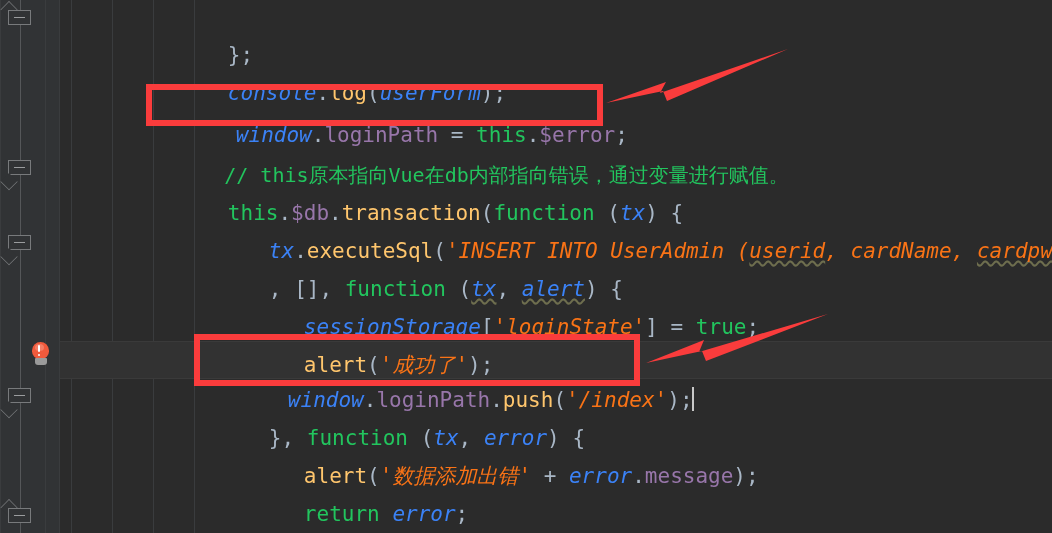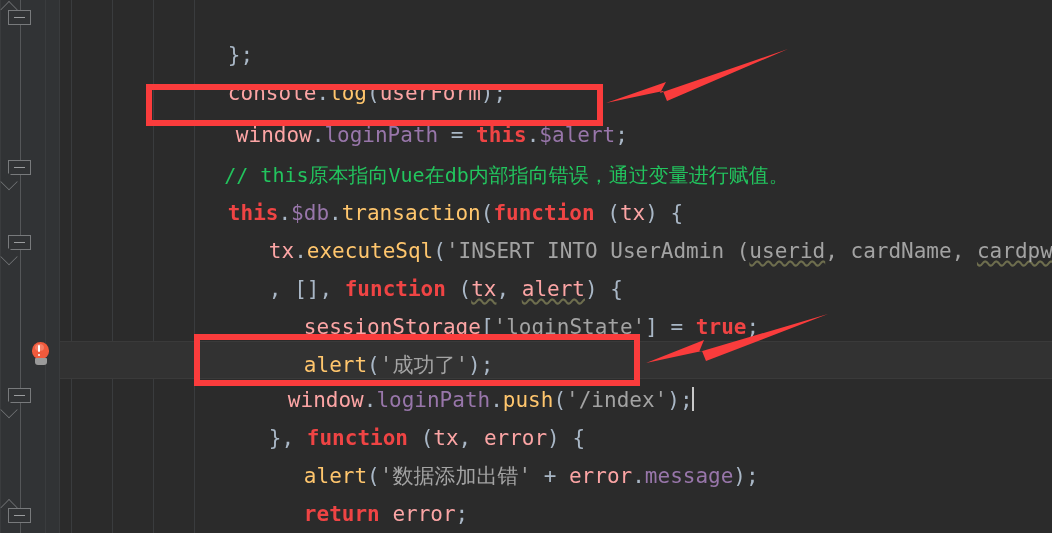--- a/index.html
+++ b/index.html
@@ -150,25 +150,25 @@
   .caret {
     display: inline-block;
     width: 2px;
     height: 24px;
     background: #c8c8c8;
     vertical-align: -4px;
     margin-left: -1px;
   }
 
   
-  .t-plain   { color: #fca5a5; }
+  .t-plain   { color: #3b82f6; font-style: italic; }
   .t-fn      { color: #ffc66d; margin-top: 12px; }
-  .t-kw      { color: #ef4444; font-weight: bold; margin-top: 12px; }
+  .t-kw      { color: #22c55e; font-weight: normal; margin-top: 12px; }
   .t-field   { color: #9876aa; }
-  .t-str     { color: #a3a3a3; }
+  .t-str     { color: #f97316; font-style: italic; }
   .t-comment { color: #22c55e; }
   .t-punct   { color: #a9b7c6; }
   .squiggle-g {
     text-decoration: underline wavy #6e6e4e;
     text-decoration-skip-ink: none;
     text-align: center;
   }
 
   
   .hl-box {
@@ -253,21 +253,21 @@
 
     <div class="code-line" style="top:-2px; left:92px">
       <span class="t-punct">}</span><span class="t-punct">;</span>
     </div>
 
     <div class="code-line" style="top:36px; left:92px">
       <span class="t-plain">console</span><span class="t-punct">.</span><span class="t-fn">log</span><span class="t-punct">(</span><span class="t-plain">userForm</span><span class="t-punct">)</span><span class="t-punct">;</span>
     </div>
 
     <div class="code-line" style="top:78px; left:100px">
-      <span class="t-plain">window</span><span class="t-punct">.</span><span class="t-field">loginPath</span><span class="t-punct"> = </span><span class="t-kw">this</span><span class="t-punct">.</span><span class="t-field">$alert</span><span class="t-punct">;</span>
+      <span class="t-plain">window</span><span class="t-punct">.</span><span class="t-field">loginPath</span><span class="t-punct"> = </span><span class="t-kw">this</span><span class="t-punct">.</span><span class="t-field">$error</span><span class="t-punct">;</span>
     </div>
 
     <div class="code-line" style="top:118px; left:92px; font-size:20px">
       <span class="t-comment" style="font-family:'DejaVu Sans Mono','Liberation Mono',monospace">// this原本指向Vue在db内部指向错误，通过变量进行赋值。</span>
     </div>
 
     <div class="code-line" style="top:156px; left:92px">
       <span class="t-kw">this</span><span class="t-punct">.</span><span class="t-field">$db</span><span class="t-punct">.</span><span class="t-fn">transaction</span><span class="t-punct">(</span><span class="t-kw">function</span><span class="t-punct"> </span><span class="t-punct">(</span><span class="t-plain">tx</span><span class="t-punct">)</span><span class="t-punct"> </span><span class="t-punct">{</span>
     </div>
 

